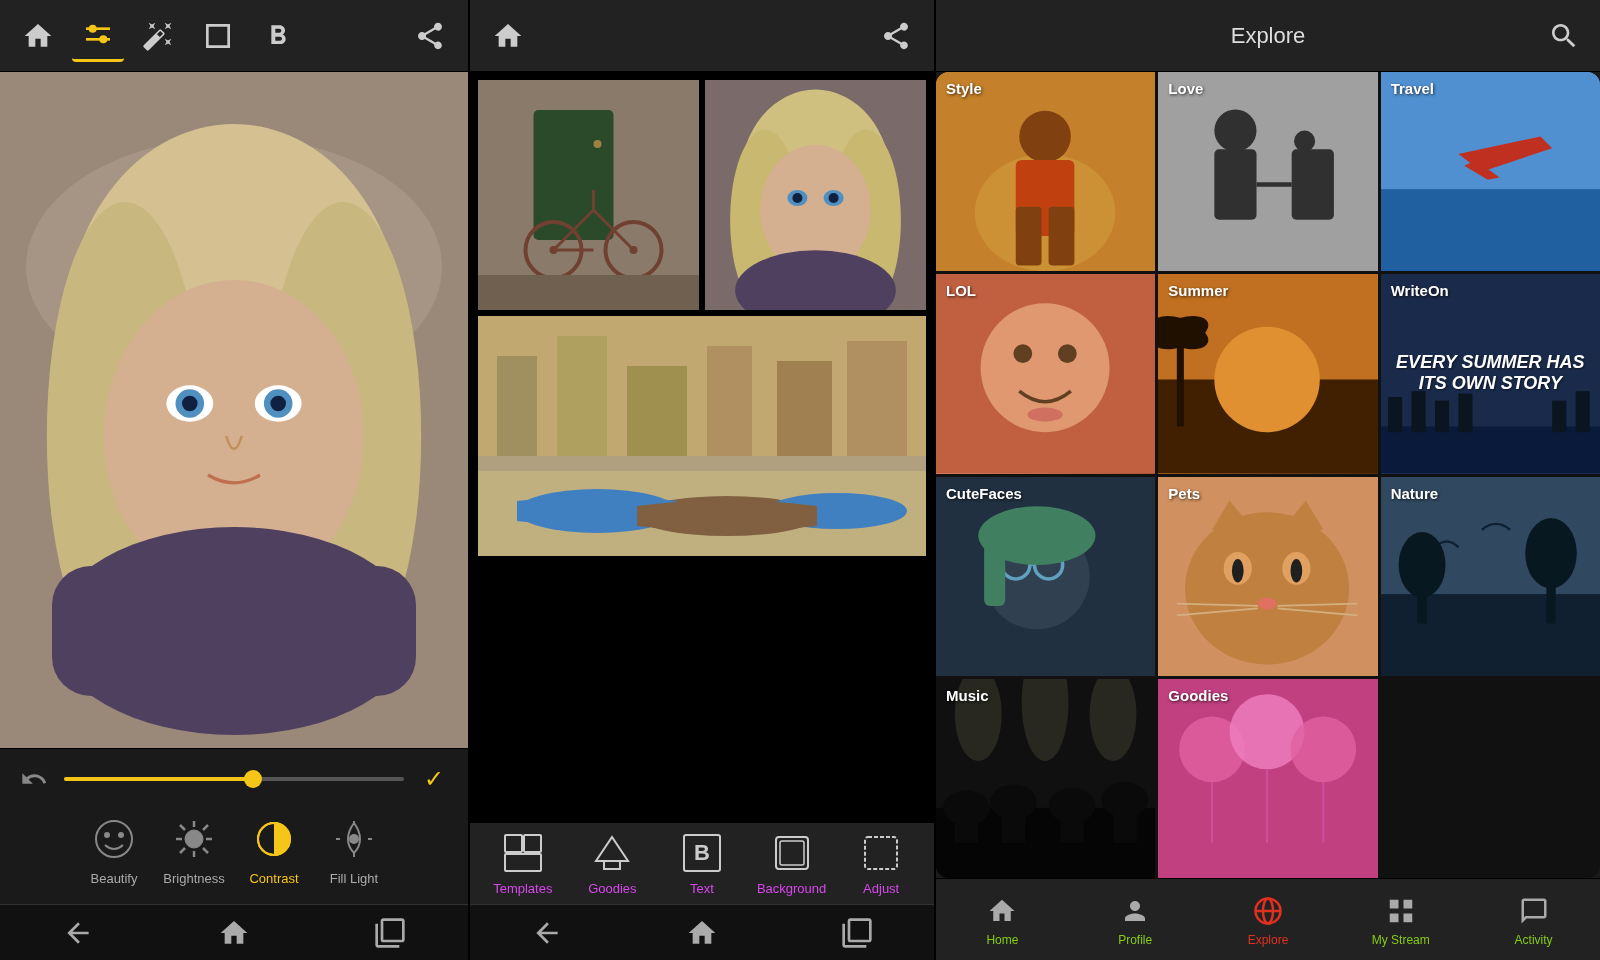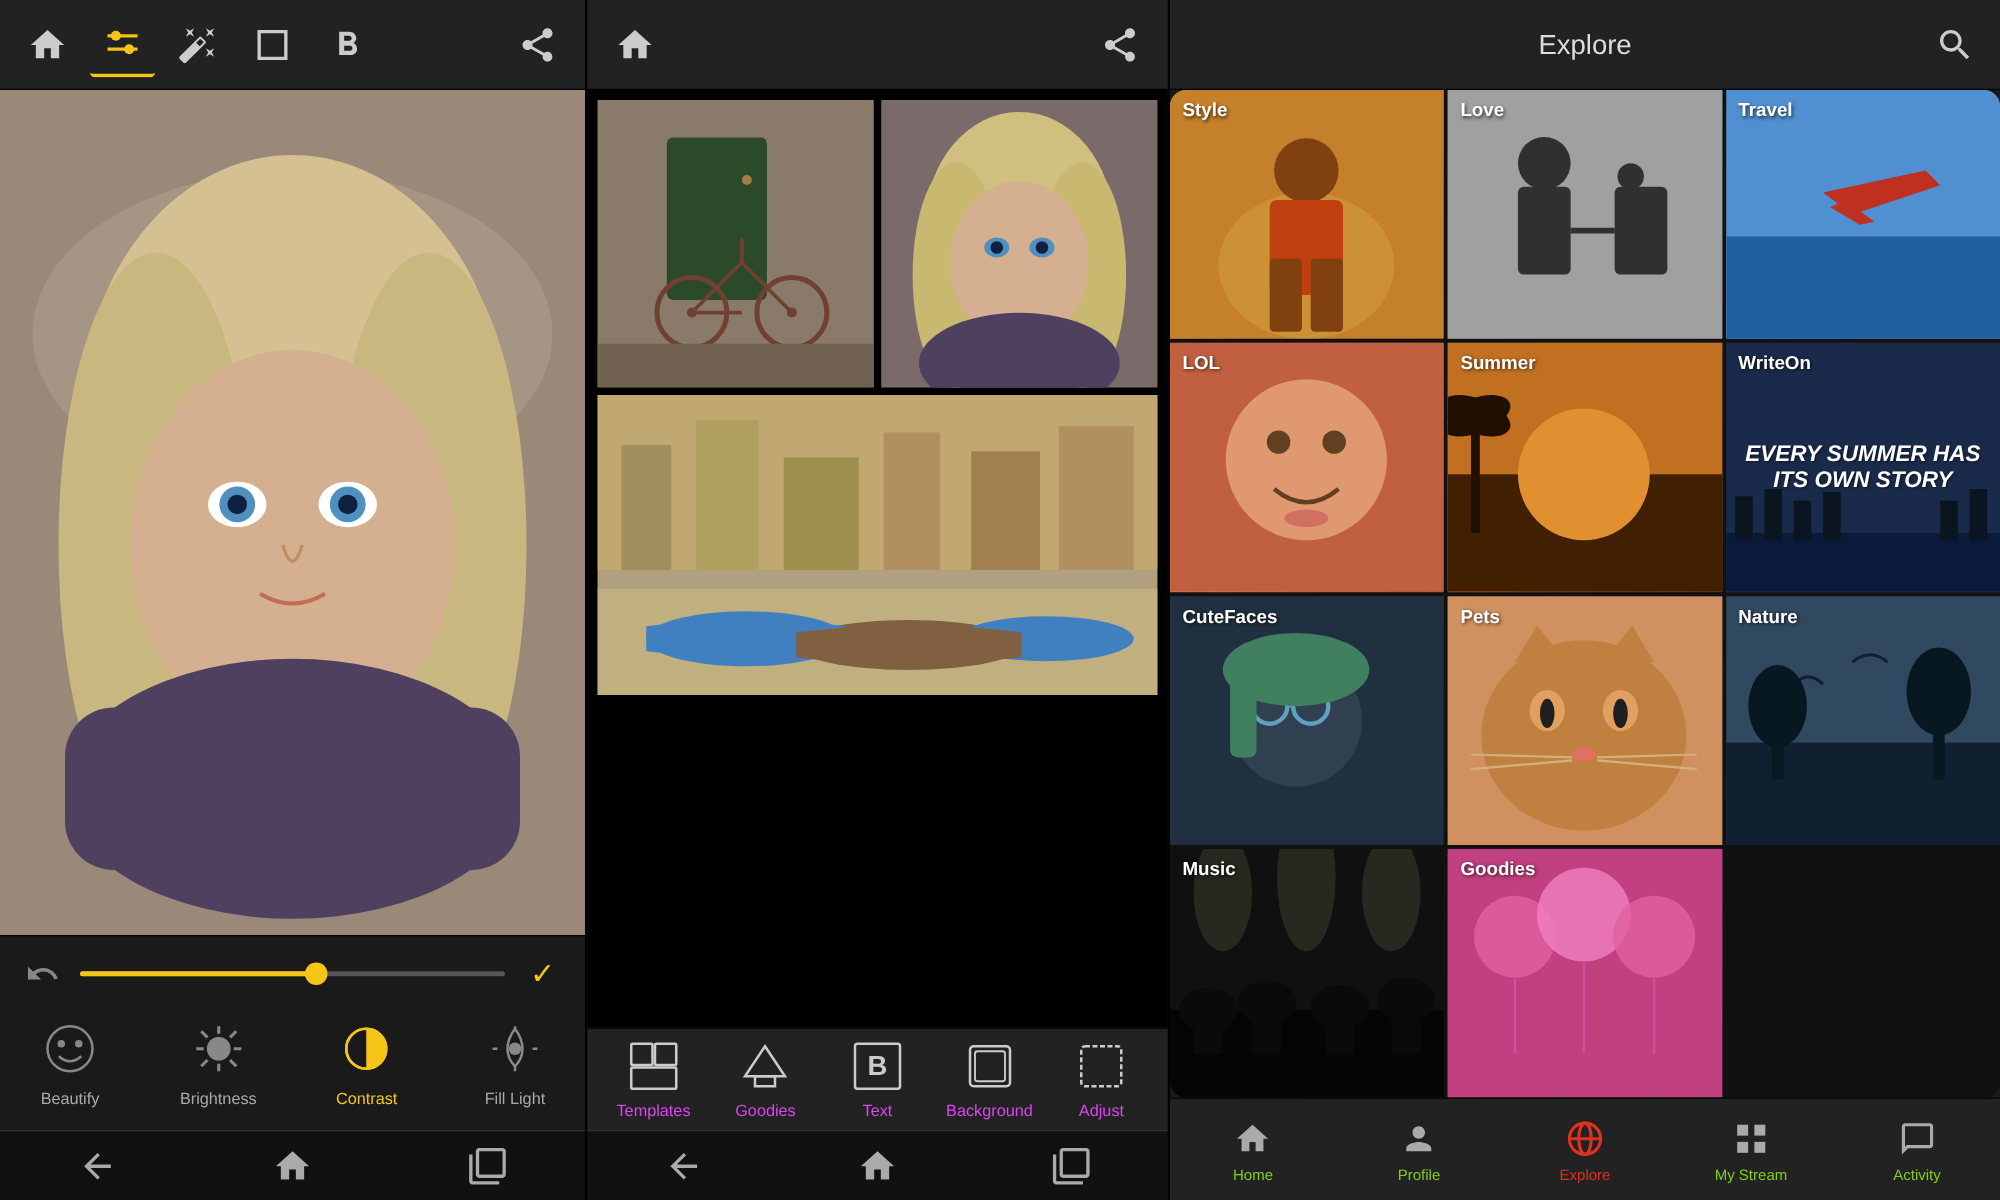--- a/index.html
+++ b/index.html
@@ -109,21 +109,21 @@
       display: flex;
       align-items: center;
       justify-content: center;
       cursor: pointer;
       color: #f5c518;
       font-size: 24px;
     }
     .tools-row {
       display: flex;
       gap: 0;
-      justify-content: space-between;
+      justify-content: center;
       margin-top: 4px;
     }
     .tool-item {
       display: flex;
       flex-direction: column;
       align-items: center;
       gap: 6px;
       cursor: pointer;
       padding: 6px 8px;
       min-width: 80px;

